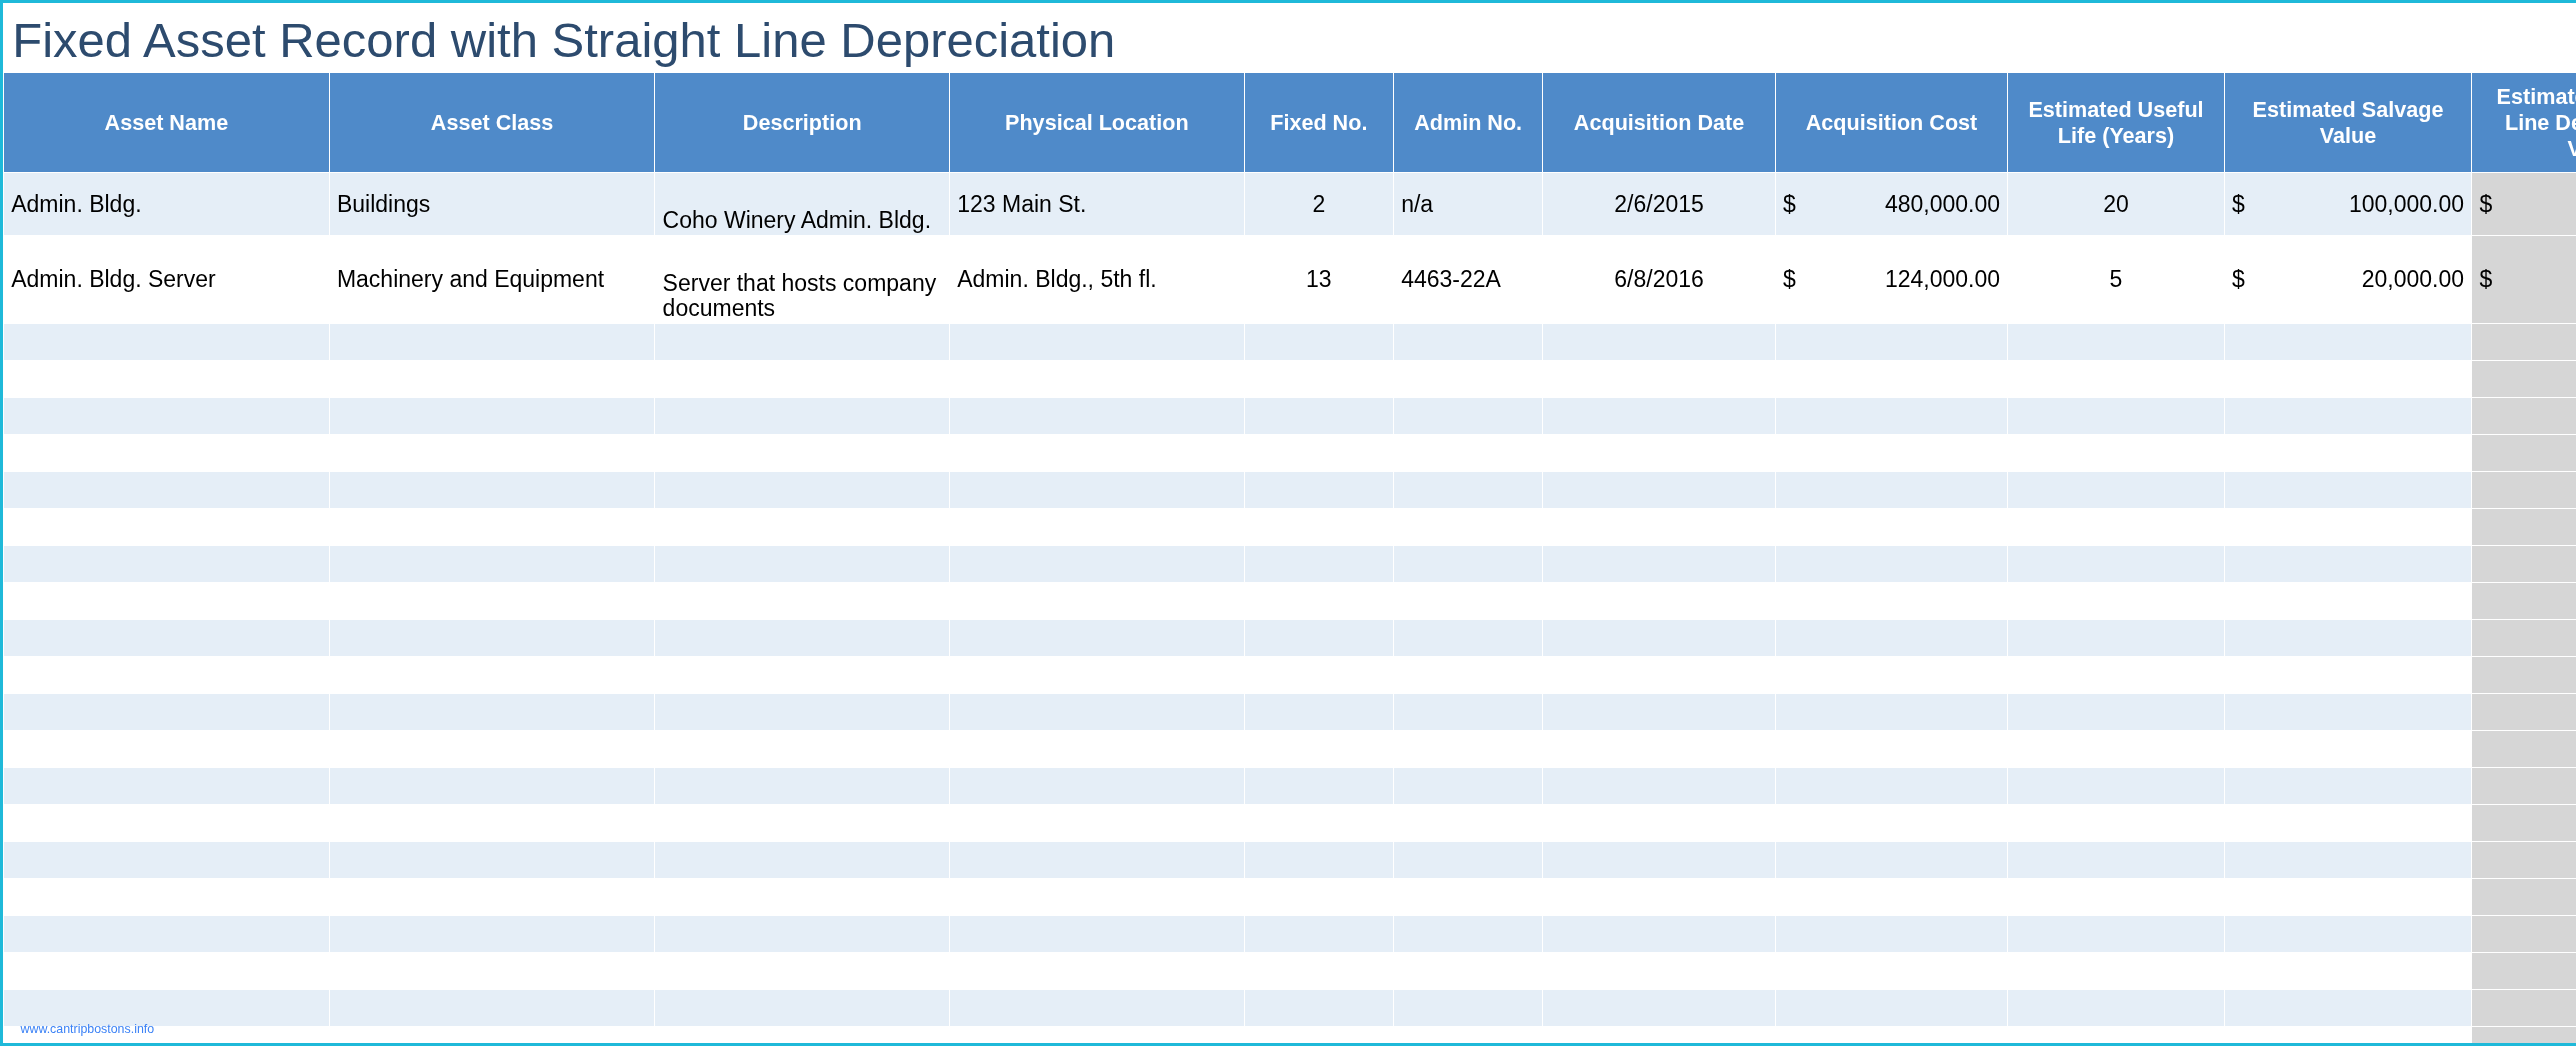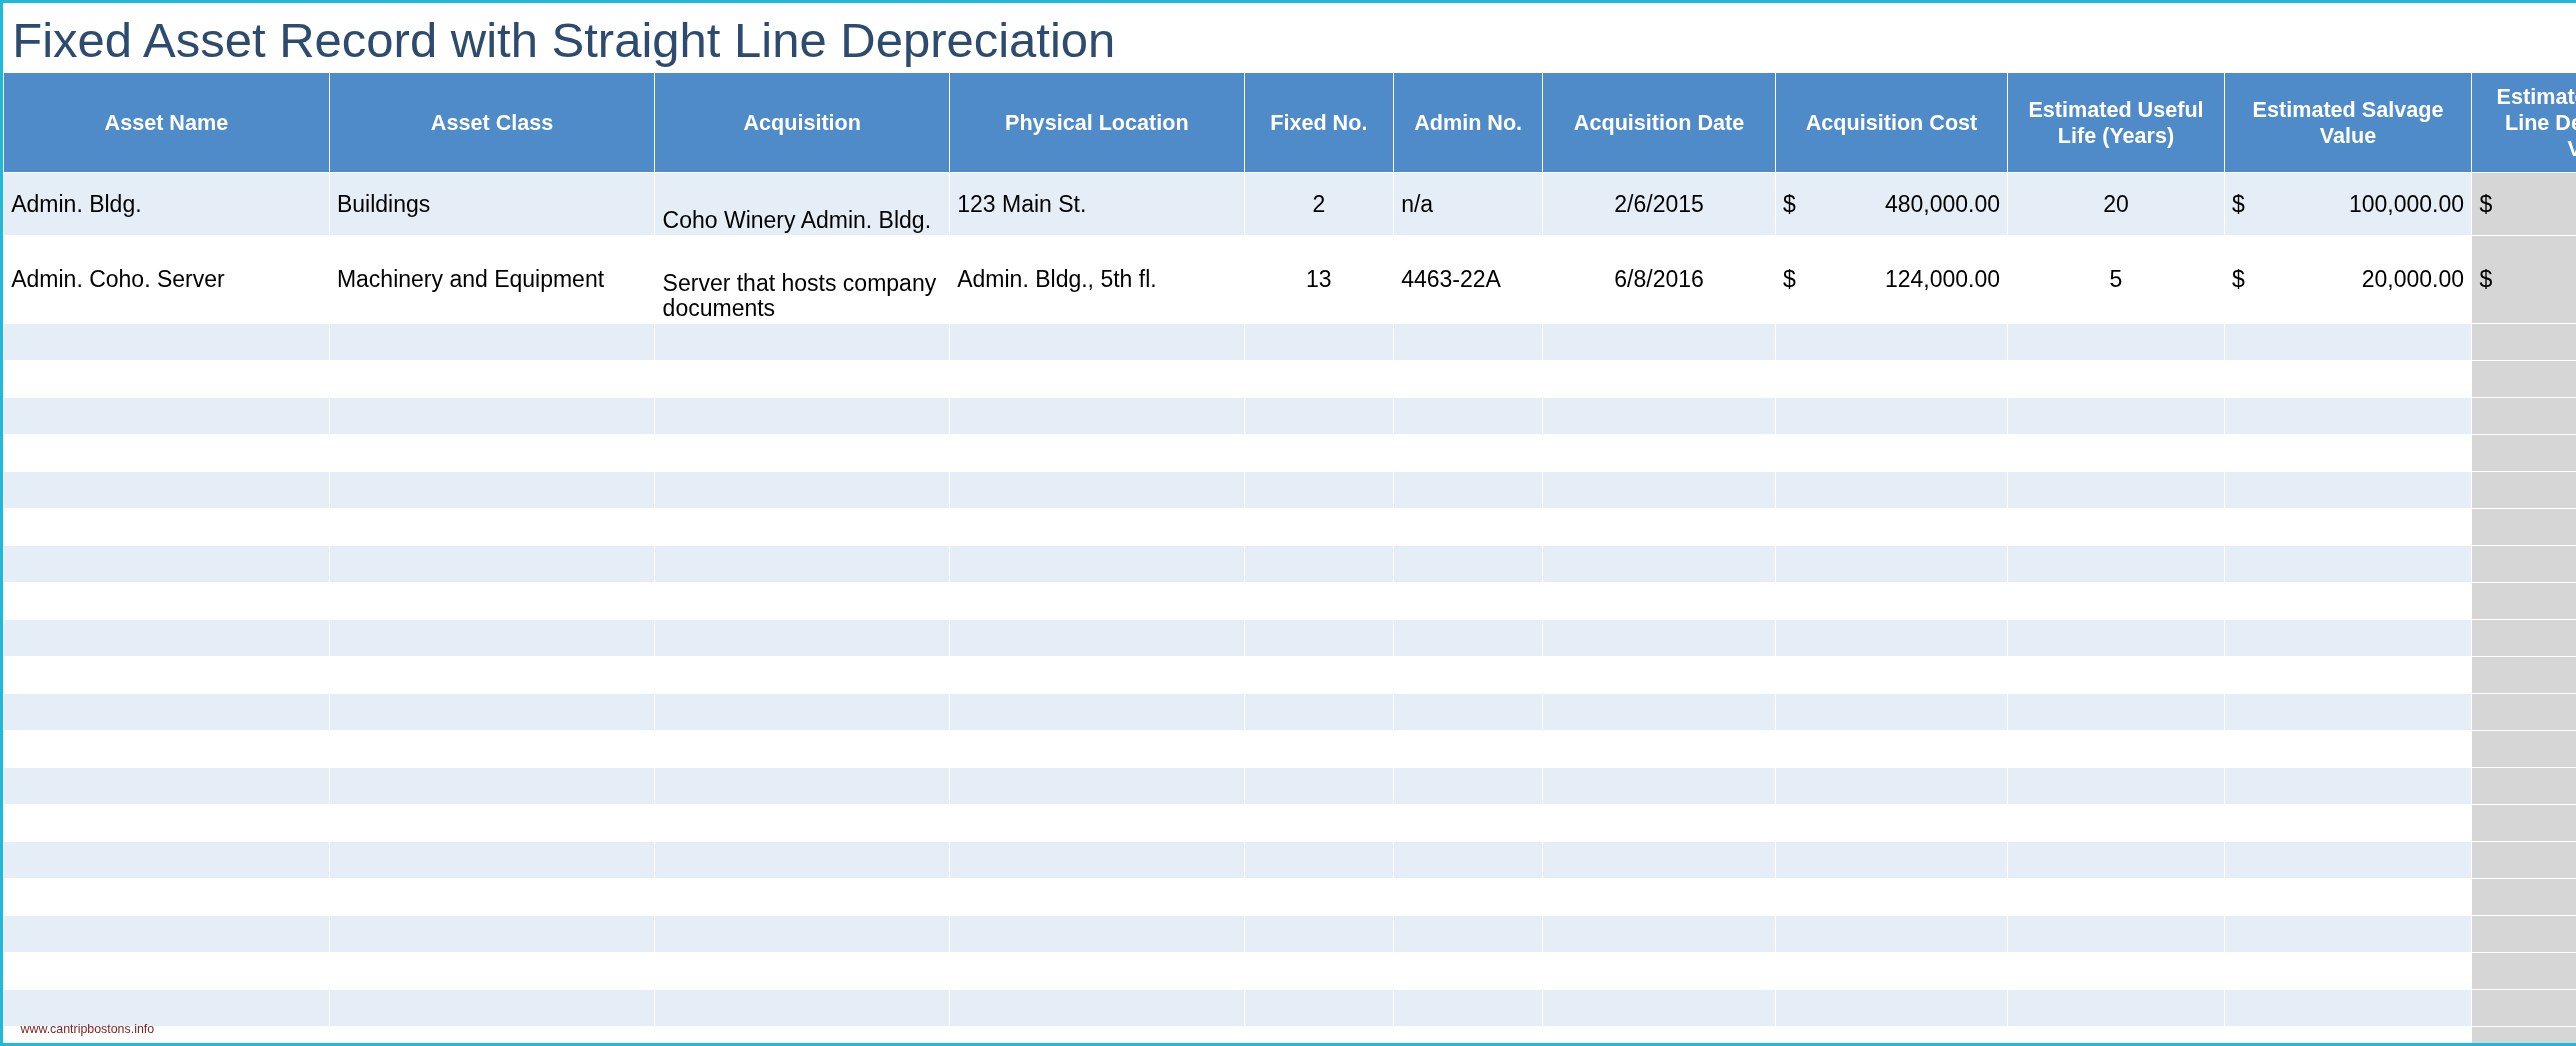--- a/index.html
+++ b/index.html
@@ -49,21 +49,21 @@
   tbody tr td.dep-col { background: #d6d6d6; }
   .center { text-align: center; }
   .money  { position: relative; text-align: right; padding-left: 26px; }
   .money .sym { position: absolute; left: 7.2px; }
   .desc-wrap { white-space: normal; line-height: 1.05; margin-top: 32px; }
   .footer-url {
     position: absolute;
     bottom: 7.2px;
     left: 17.5px;
     font-size: 12.4px;
-    color: #7f1d1d;
+    color: #3b82f6;
     font-family: Arial, sans-serif;
   }
   
   col.c1  { width: 325px; }
   col.c2  { width: 325px; }
   col.c3  { width: 294px; }
   col.c4  { width: 294px; }
   col.c5  { width: 149px; }
   col.c6  { width: 149px; }
   col.c7  { width: 232px; }
@@ -88,21 +88,21 @@
       <col class="c7">
       <col class="c8">
     <col class="c9">
       <col class="c10">
       <col class="c11">
   </colgroup>
   <thead>
     <tr>
       <th>Asset Name</th>
       <th>Asset Class</th>
-      <th>Acquisition</th>
+      <th>Description</th>
       <th>Physical Location</th>
       <th>Fixed No.</th>
       <th>Admin No.</th>
       <th>Acquisition Date</th>
       <th>Acquisition Cost</th>
       <th>Estimated Useful Life (Years)</th>
       <th>Estimated Salvage Value</th>
       <th>Estimated Straight-Line Depreciation Value</th>
     </tr>
   </thead>
@@ -116,21 +116,21 @@
         <td>123 Main St.</td>
         <td class="center">2</td>
         <td>n/a</td>
         <td class="center">2/6/2015</td>
         <td class="money "><span class="sym">$</span>480,000.00</td>
         <td class="center">20</td>
         <td class="money "><span class="sym">$</span>100,000.00</td>
         <td class="money dep-col"><span class="sym">$</span>19,000.00</td>
       </tr>
       <tr>
-        <td>Admin. Coho. Server</td>
+        <td>Admin. Bldg. Server</td>
         <td>Machinery and Equipment</td>
         <td>
           <div class="desc-wrap">Server that hosts company documents</div>
         </td>
         <td>Admin. Bldg., 5th fl.</td>
         <td class="center">13</td>
         <td>4463-22A</td>
         <td class="center">6/8/2016</td>
         <td class="money "><span class="sym">$</span>124,000.00</td>
         <td class="center">5</td>

